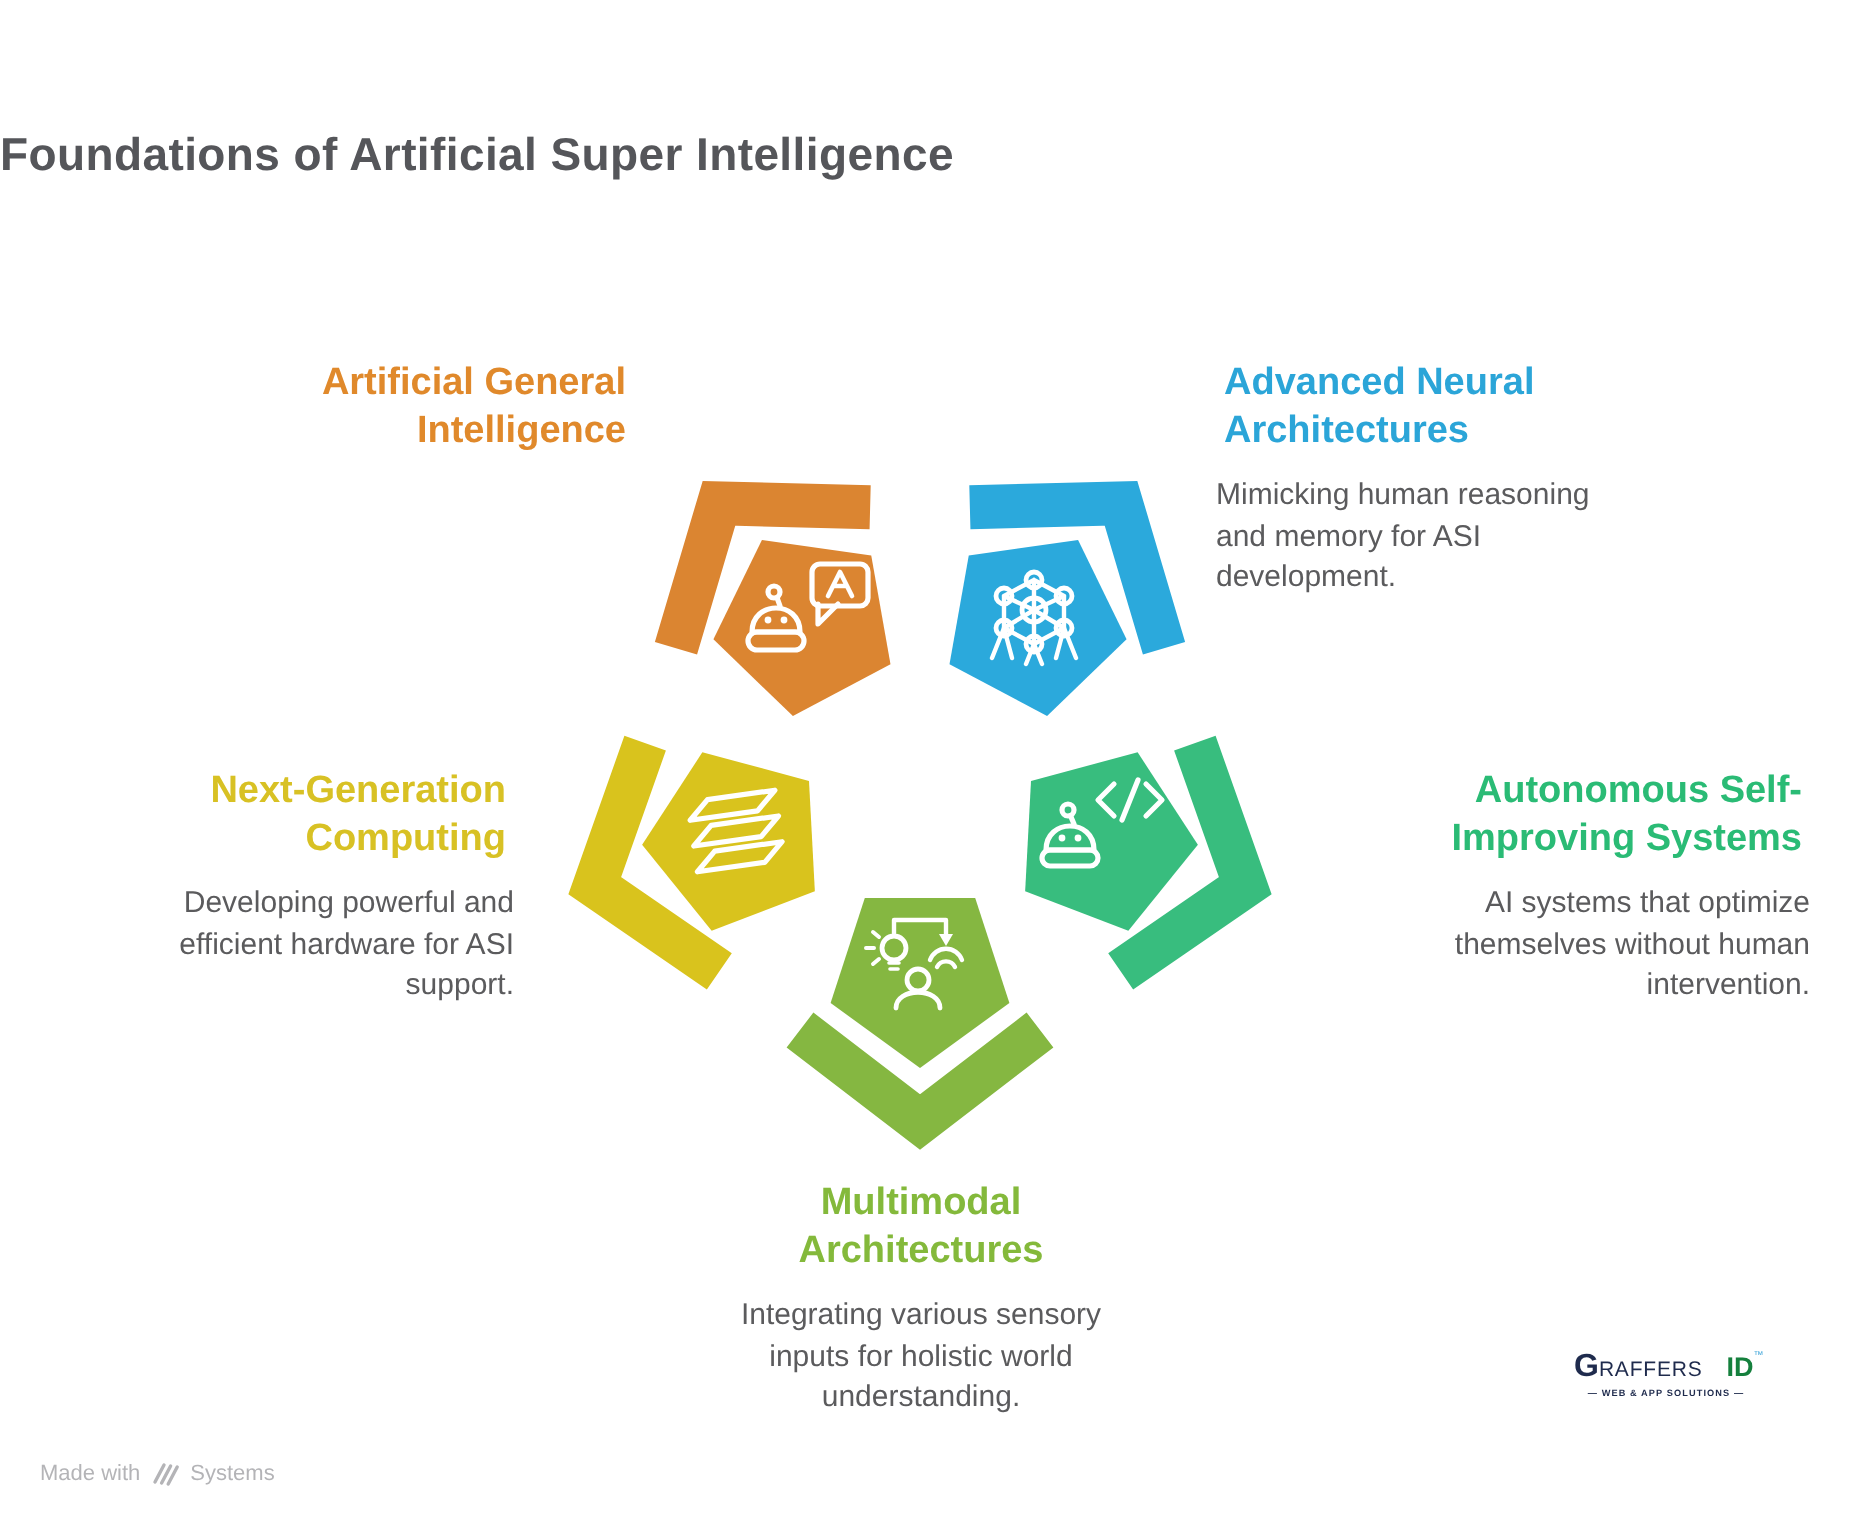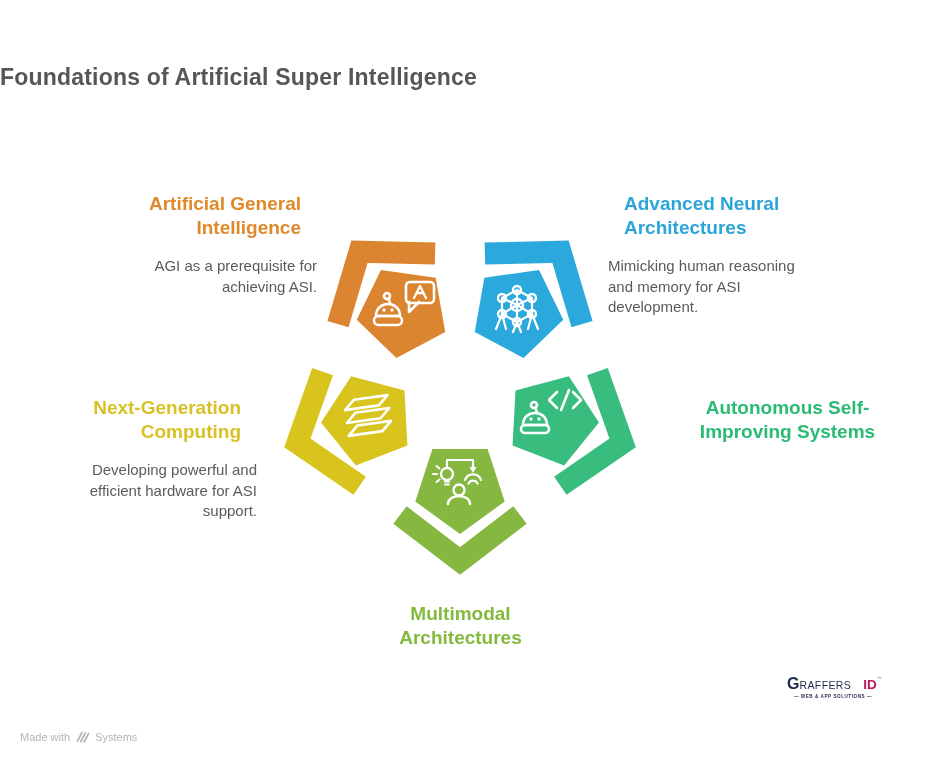--- a/index.html
+++ b/index.html
@@ -8,37 +8,37 @@
     font-family:"Liberation Sans", sans-serif;
   }
   .page-title{
     position:absolute;top:64px;left:0;width:100%;text-align:left;
     margin:0;font-size:23px;font-weight:700;color:#55565A;letter-spacing:.2px;
   }
   .diagram{position:absolute;left:0;top:0;pointer-events:none;}
   .chev{fill:none;stroke-width:22;stroke-linecap:butt;stroke-linejoin:miter;}
   .icon{fill:none;stroke:#fff;stroke-width:2.6;stroke-linecap:round;stroke-linejoin:round;}
   .tb{position:absolute;}
-  .tb h2{margin:16px;font-size:19px;line-height:24px;font-weight:700;white-space:pre-line;}
+  .tb h2{margin:4px;font-size:19px;line-height:24px;font-weight:700;white-space:pre-line;}
   .tb p{margin:10px 0 0;font-size:15px;line-height:20.5px;color:#5B5B5D;white-space:pre-line;}
   .tb-agi{top:176px;left:77px;width:240px;text-align:right;}
   .tb-neural{top:176px;left:608px;width:245px;text-align:left;}
   .tb-computing{top:380px;left:17px;width:240px;text-align:right;}
-  .tb-autonomous{top:380px;left:670px;width:235px;text-align:center;}
+  .tb-autonomous{top:380px;left:670px;width:235px;text-align:right;}
   .tb-multimodal{top:586px;left:340px;width:241px;text-align:center;}
   .napkin{
     position:absolute;left:20px;top:730px;display:flex;align-items:center;gap:5px;
     color:#B4B4B7;font-size:11px;text-decoration:none;cursor:pointer;
   }
   .napkin svg{display:block;}
   .gid{position:absolute;left:787px;top:676px;width:92px;text-align:center;line-height:1;}
   .gid-row{white-space:nowrap;color:#1F2B4D;}
   .gid-g{font-size:16px;font-weight:700;}
   .gid-rest{font-size:10.5px;font-weight:400;letter-spacing:.4px;}
-  .gid-id{font-size:13.5px;font-weight:700;color:#be185d;margin-left:12px;}
+  .gid-id{font-size:13.5px;font-weight:700;color:#15803d;margin-left:12px;}
   .gid-tm{font-size:5px;vertical-align:top;color:#43A7DA;}
   .gid-tag{font-size:4.6px;letter-spacing:.55px;color:#1F2B4D;margin-top:2.5px;white-space:nowrap;font-weight:700;}
 </style>
 </head>
 <body>
 
 <div class="canvas">
 
   <h1 class="page-title">Foundations of Artificial Super Intelligence</h1>
 
@@ -111,22 +111,20 @@
       <polygon points="9.5,-14 16.5,-14 13,-8" fill="#fff" stroke="none"></polygon>
       <path d="M5 -1 A 8.5 8.5 0 0 1 21 -1 M8.5 2.5 A 5 5 0 0 1 17.5 2.5" stroke-width="2.2"></path>
       <circle cx="-1" cy="9" r="5.5" stroke-width="2.4"></circle>
       <path d="M-12 23 C-12 12.5 10 12.5 10 23" stroke-width="2.4"></path>
     </g>
   </svg>
 
   <div class="tb tb-agi">
     <h2 style="color: rgb(224, 137, 43);">Artificial General
 Intelligence</h2>
-    <p>AGI as a prerequisite for
-achieving ASI.</p>
   </div>
 
   <div class="tb tb-neural">
     <h2 style="color: rgb(43, 165, 216);">Advanced Neural
 Architectures</h2>
     <p>Mimicking human reasoning
 and memory for ASI
 development.</p>
   </div>
 
@@ -134,25 +132,31 @@
     <h2 style="color: rgb(216, 193, 36);">Next-Generation
 Computing</h2>
     <p>Developing powerful and
 efficient hardware for ASI
 support.</p>
   </div>
 
   <div class="tb tb-autonomous">
     <h2 style="color: rgb(42, 187, 117);">Autonomous Self-
 Improving Systems</h2>
+    <p>AI systems that optimize
+themselves without human
+intervention.</p>
   </div>
 
   <div class="tb tb-multimodal">
     <h2 style="color: rgb(132, 185, 59);">Multimodal
 Architectures</h2>
+    <p>Integrating various sensory
+inputs for holistic world
+understanding.</p>
   </div>
 
   <div class="napkin">
     <span>Made with</span>
     <svg width="15" height="14" viewBox="0 0 15 14">
       <path d="M2.5 11 L7 2.5 M5.8 11.5 L10.3 3 M9.1 12 L13.6 3.5" stroke="#B4B4B7" stroke-width="1.7" stroke-linecap="round" fill="none"></path>
     </svg>
     <span>Systems</span>
   </div>
 

